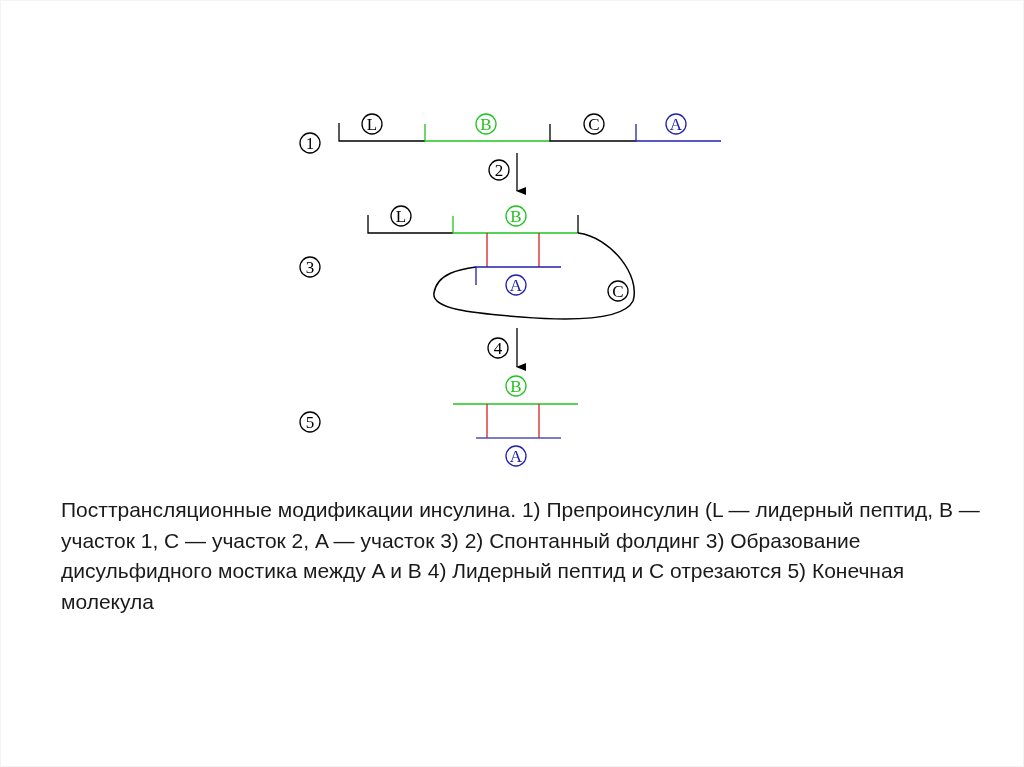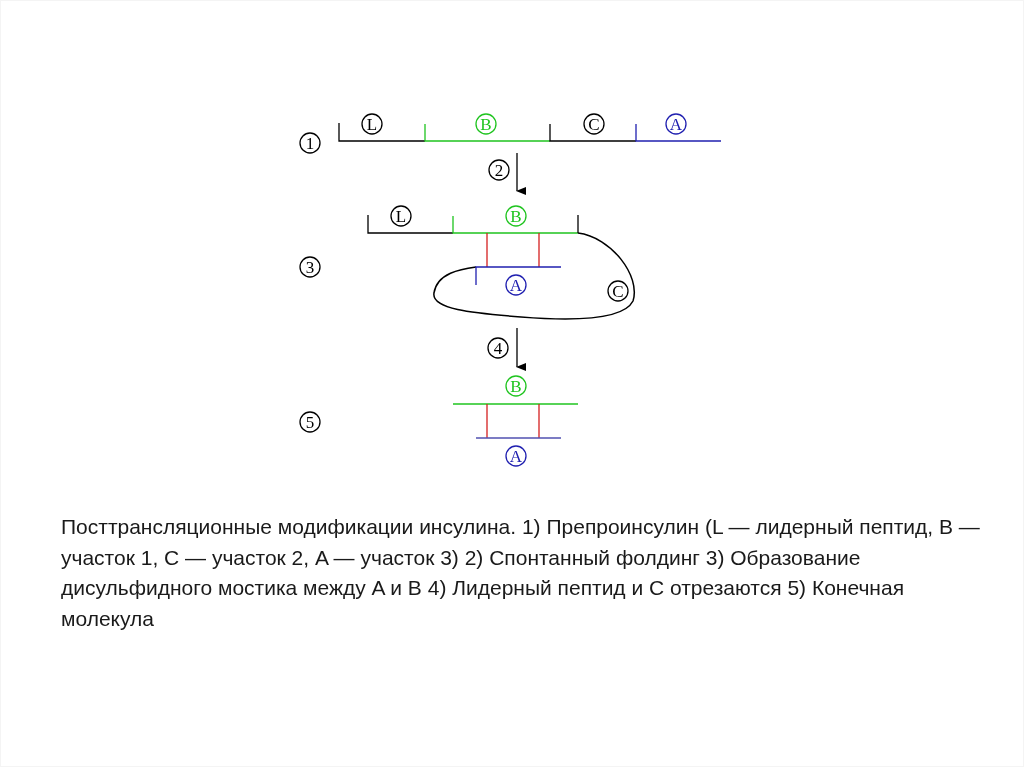--- a/index.html
+++ b/index.html
@@ -1,20 +1,20 @@
 <!DOCTYPE html>
 <html><head>
 <meta charset="utf-8">
 <style>
   html, body { margin:0; padding:0; background:#ffffff; }
   body { width:1024px; height:767px; position:relative; overflow:hidden; }
   .slide { position:absolute; left:0; top:0; width:1022px; height:765px; border:1px solid #f4f4f4; background:#fff; }
   svg.diagram { position:absolute; left:0; top:0; }
   .lbl { font-family:"Liberation Serif", serif; font-size:17px; text-anchor:middle; dominant-baseline:central; }
-  .caption { position:absolute; left:60px; top:494px; width:930px; font-family:"Liberation Sans", sans-serif; font-size:21px; line-height:30.5px; color:#1a1a1a;margin-top:17px; }
+  .caption { position:absolute; left:60px; top:494px; width:930px; font-family:"Liberation Sans", sans-serif; font-size:21px; line-height:30.5px; color:#1a1a1a; }
 </style>
 </head>
 <body>
 
 <div class="slide">
   <svg class="diagram" width="1024" height="767" viewBox="0 0 1024 767">
     <defs>
       <marker id="arrowhead" markerWidth="8" markerHeight="10" refX="4" refY="9" orient="auto" markerUnits="userSpaceOnUse">
         <path d="M0,0 L8,0 L4,10 Z" fill="#000"></path>
       </marker>

